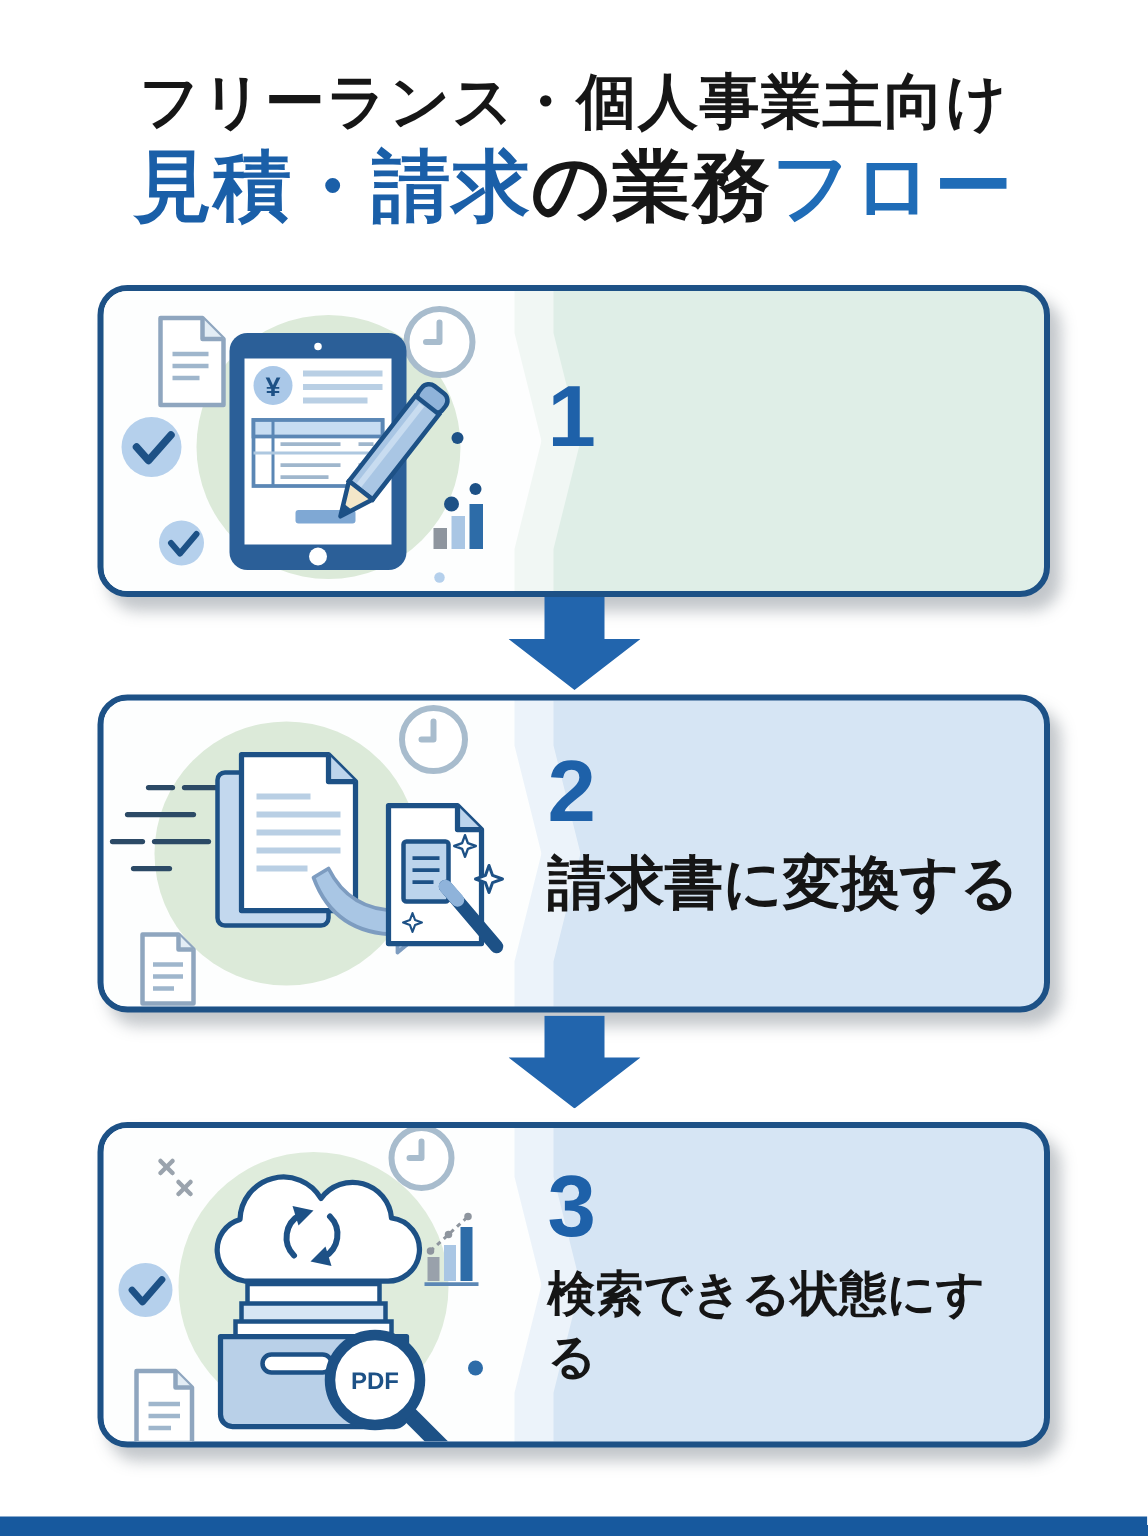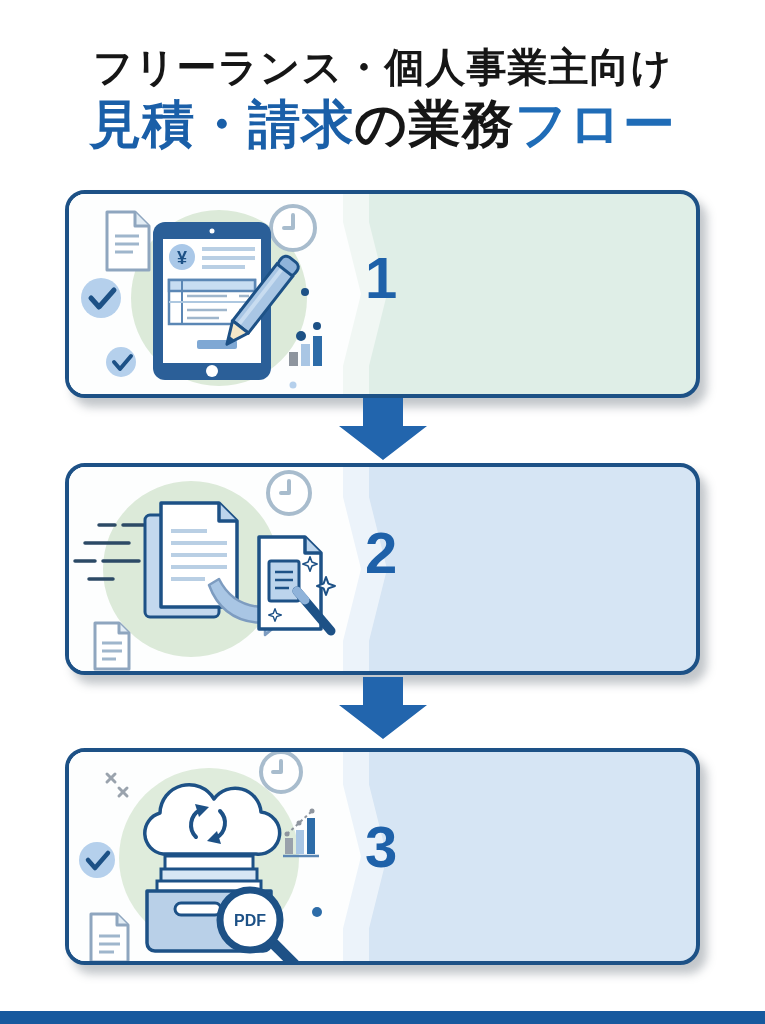--- a/index.html
+++ b/index.html
@@ -203,20 +203,21 @@
           <path d="M26 156 h24 l10 10 v36 h-34 z" fill="#ffffff" stroke="#8fa6bf" stroke-width="3" stroke-linejoin="round"></path>
           <path d="M50 156 v10 h10" fill="#e3edf5" stroke="#8fa6bf" stroke-width="3" stroke-linejoin="round"></path>
           <line x1="33" y1="176" x2="53" y2="176" stroke="#9fb6cc" stroke-width="3"></line>
           <line x1="33" y1="184" x2="53" y2="184" stroke="#9fb6cc" stroke-width="3"></line>
           <line x1="33" y1="192" x2="47" y2="192" stroke="#9fb6cc" stroke-width="3"></line>
         </g>
       </svg>
     </div>
     <div class="card-text">
       <div class="step-number">2</div>
+      <div class="step-heading">請求書に変換する</div>
     </div>
   </div>
 
   <div class="flow-arrow arrow-2"></div>
 
   <div class="card card-3" style="background: rgb(214, 229, 244);">
     <div class="chevron-pale"></div>
     <div class="chevron-white"></div>
     <div class="illus">
       <svg viewBox="0 0 274 209" width="274" height="209">
@@ -269,18 +270,19 @@
           <path d="M48 162 v11 h11" fill="#e3edf5" stroke="#8fa6bf" stroke-width="3" stroke-linejoin="round"></path>
           <line x1="30" y1="184" x2="51" y2="184" stroke="#9fb6cc" stroke-width="3"></line>
           <line x1="30" y1="192" x2="51" y2="192" stroke="#9fb6cc" stroke-width="3"></line>
           <line x1="30" y1="200" x2="45" y2="200" stroke="#9fb6cc" stroke-width="3"></line>
         </g>
         <circle cx="248" cy="160" r="5" fill="#2d6ca8"></circle>
       </svg>
     </div>
     <div class="card-text">
       <div class="step-number">3</div>
+      <div class="step-heading">検索できる状態にする</div>
     </div>
   </div>
 
   <div class="footer-bar"></div>
 
 </div>
 
 </body></html>

